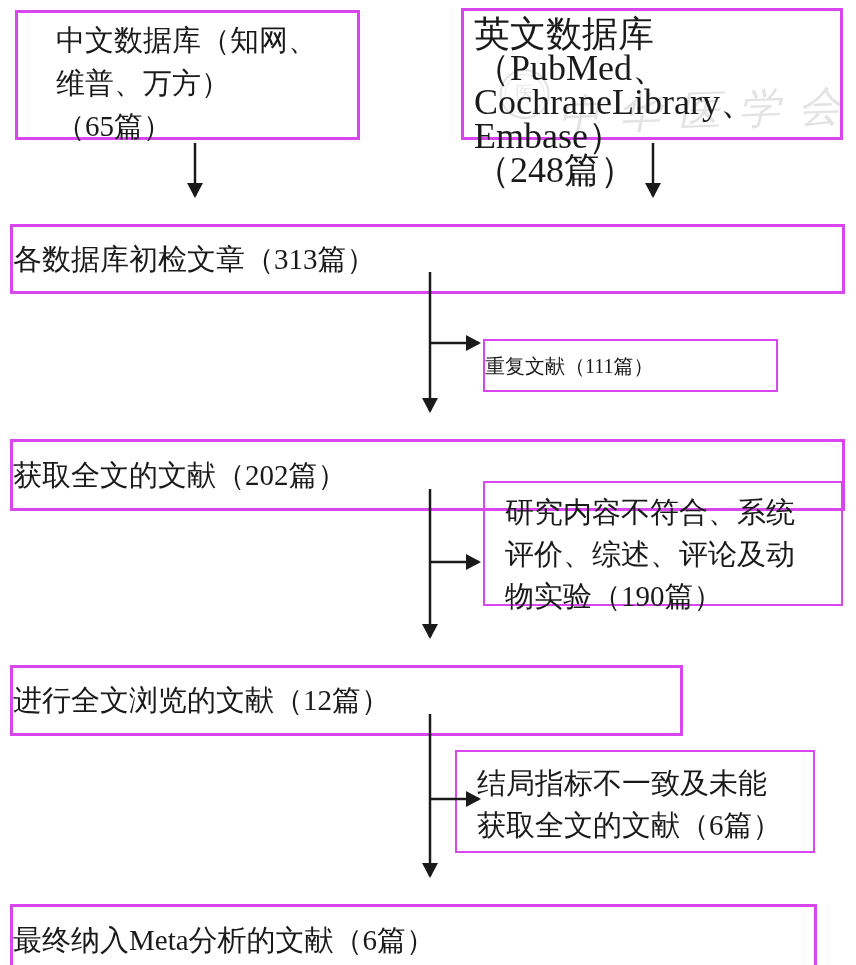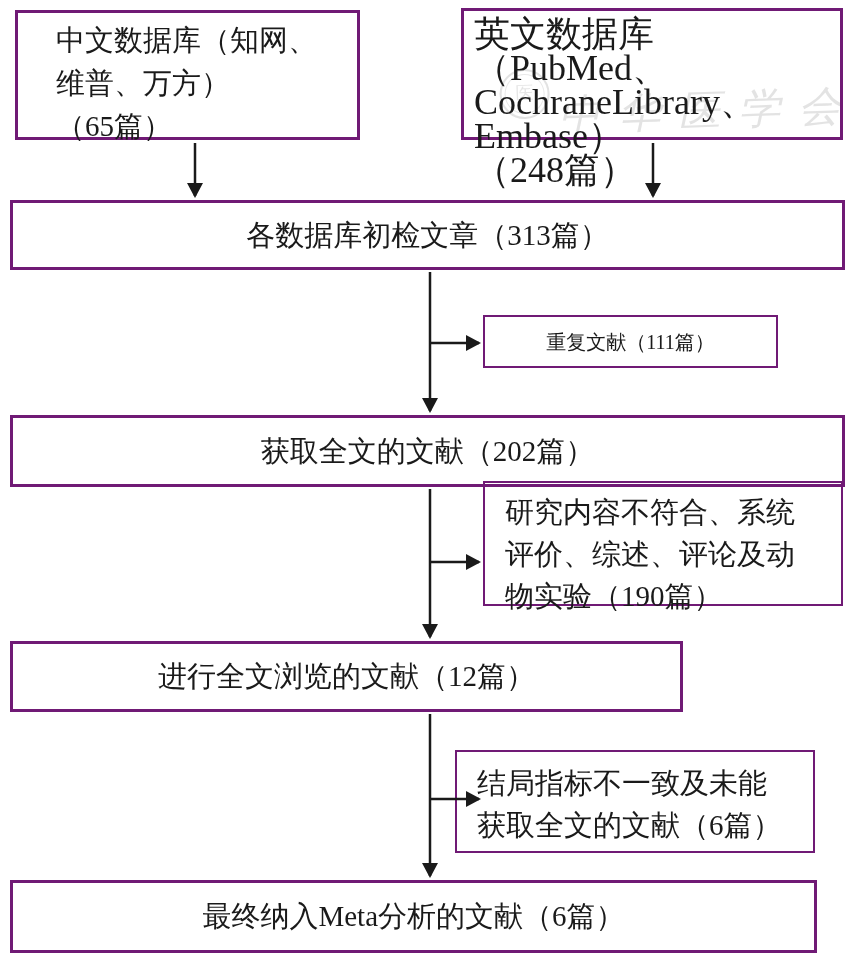--- a/index.html
+++ b/index.html
@@ -12,35 +12,35 @@
     width: 856px;
     height: 965px;
     background: #ffffff;
     font-family: "Liberation Serif", "DejaVu Serif", serif;
     color: #1a1a1a;
     overflow: hidden;
   }
   .node {
     position: absolute;
     box-sizing: border-box;
-    border: 3px solid #701a75;
+    border: 3px solid #d946ef;
     background: transparent;
     z-index: 2;
     display: flex;
     align-items: center;
   }
   .node .txt {
     white-space: pre-line;
     font-size: 29px;
     line-height: 43px;
     color: #1a1a1a;
   }
   .node.center {
-    justify-content: center;
     text-align: center;
+    margin-top: 24px;
   }
   
   .n-cn   { left: 15px;  top: 10px;  width: 345px; height: 130px; align-items: flex-start; }
   .n-cn .txt { padding: 6px 0 0 38px; }
   .n-en   { left: 461px; top: 8px;   width: 382px; height: 132px; align-items: flex-start; }
   .n-en .txt { padding: 6px 0 0 10px; font-size: 36px; line-height: 34px; }
   .n-init { left: 10px;  top: 200px; width: 835px; height: 70px; }
   .n-dup  { left: 483px; top: 315px; width: 295px; height: 53px; border-width: 2.5px; }
   .n-dup .txt { font-size: 20px; line-height: 30px; }
   .n-abs  { left: 10px;  top: 415px; width: 835px; height: 72px; }

